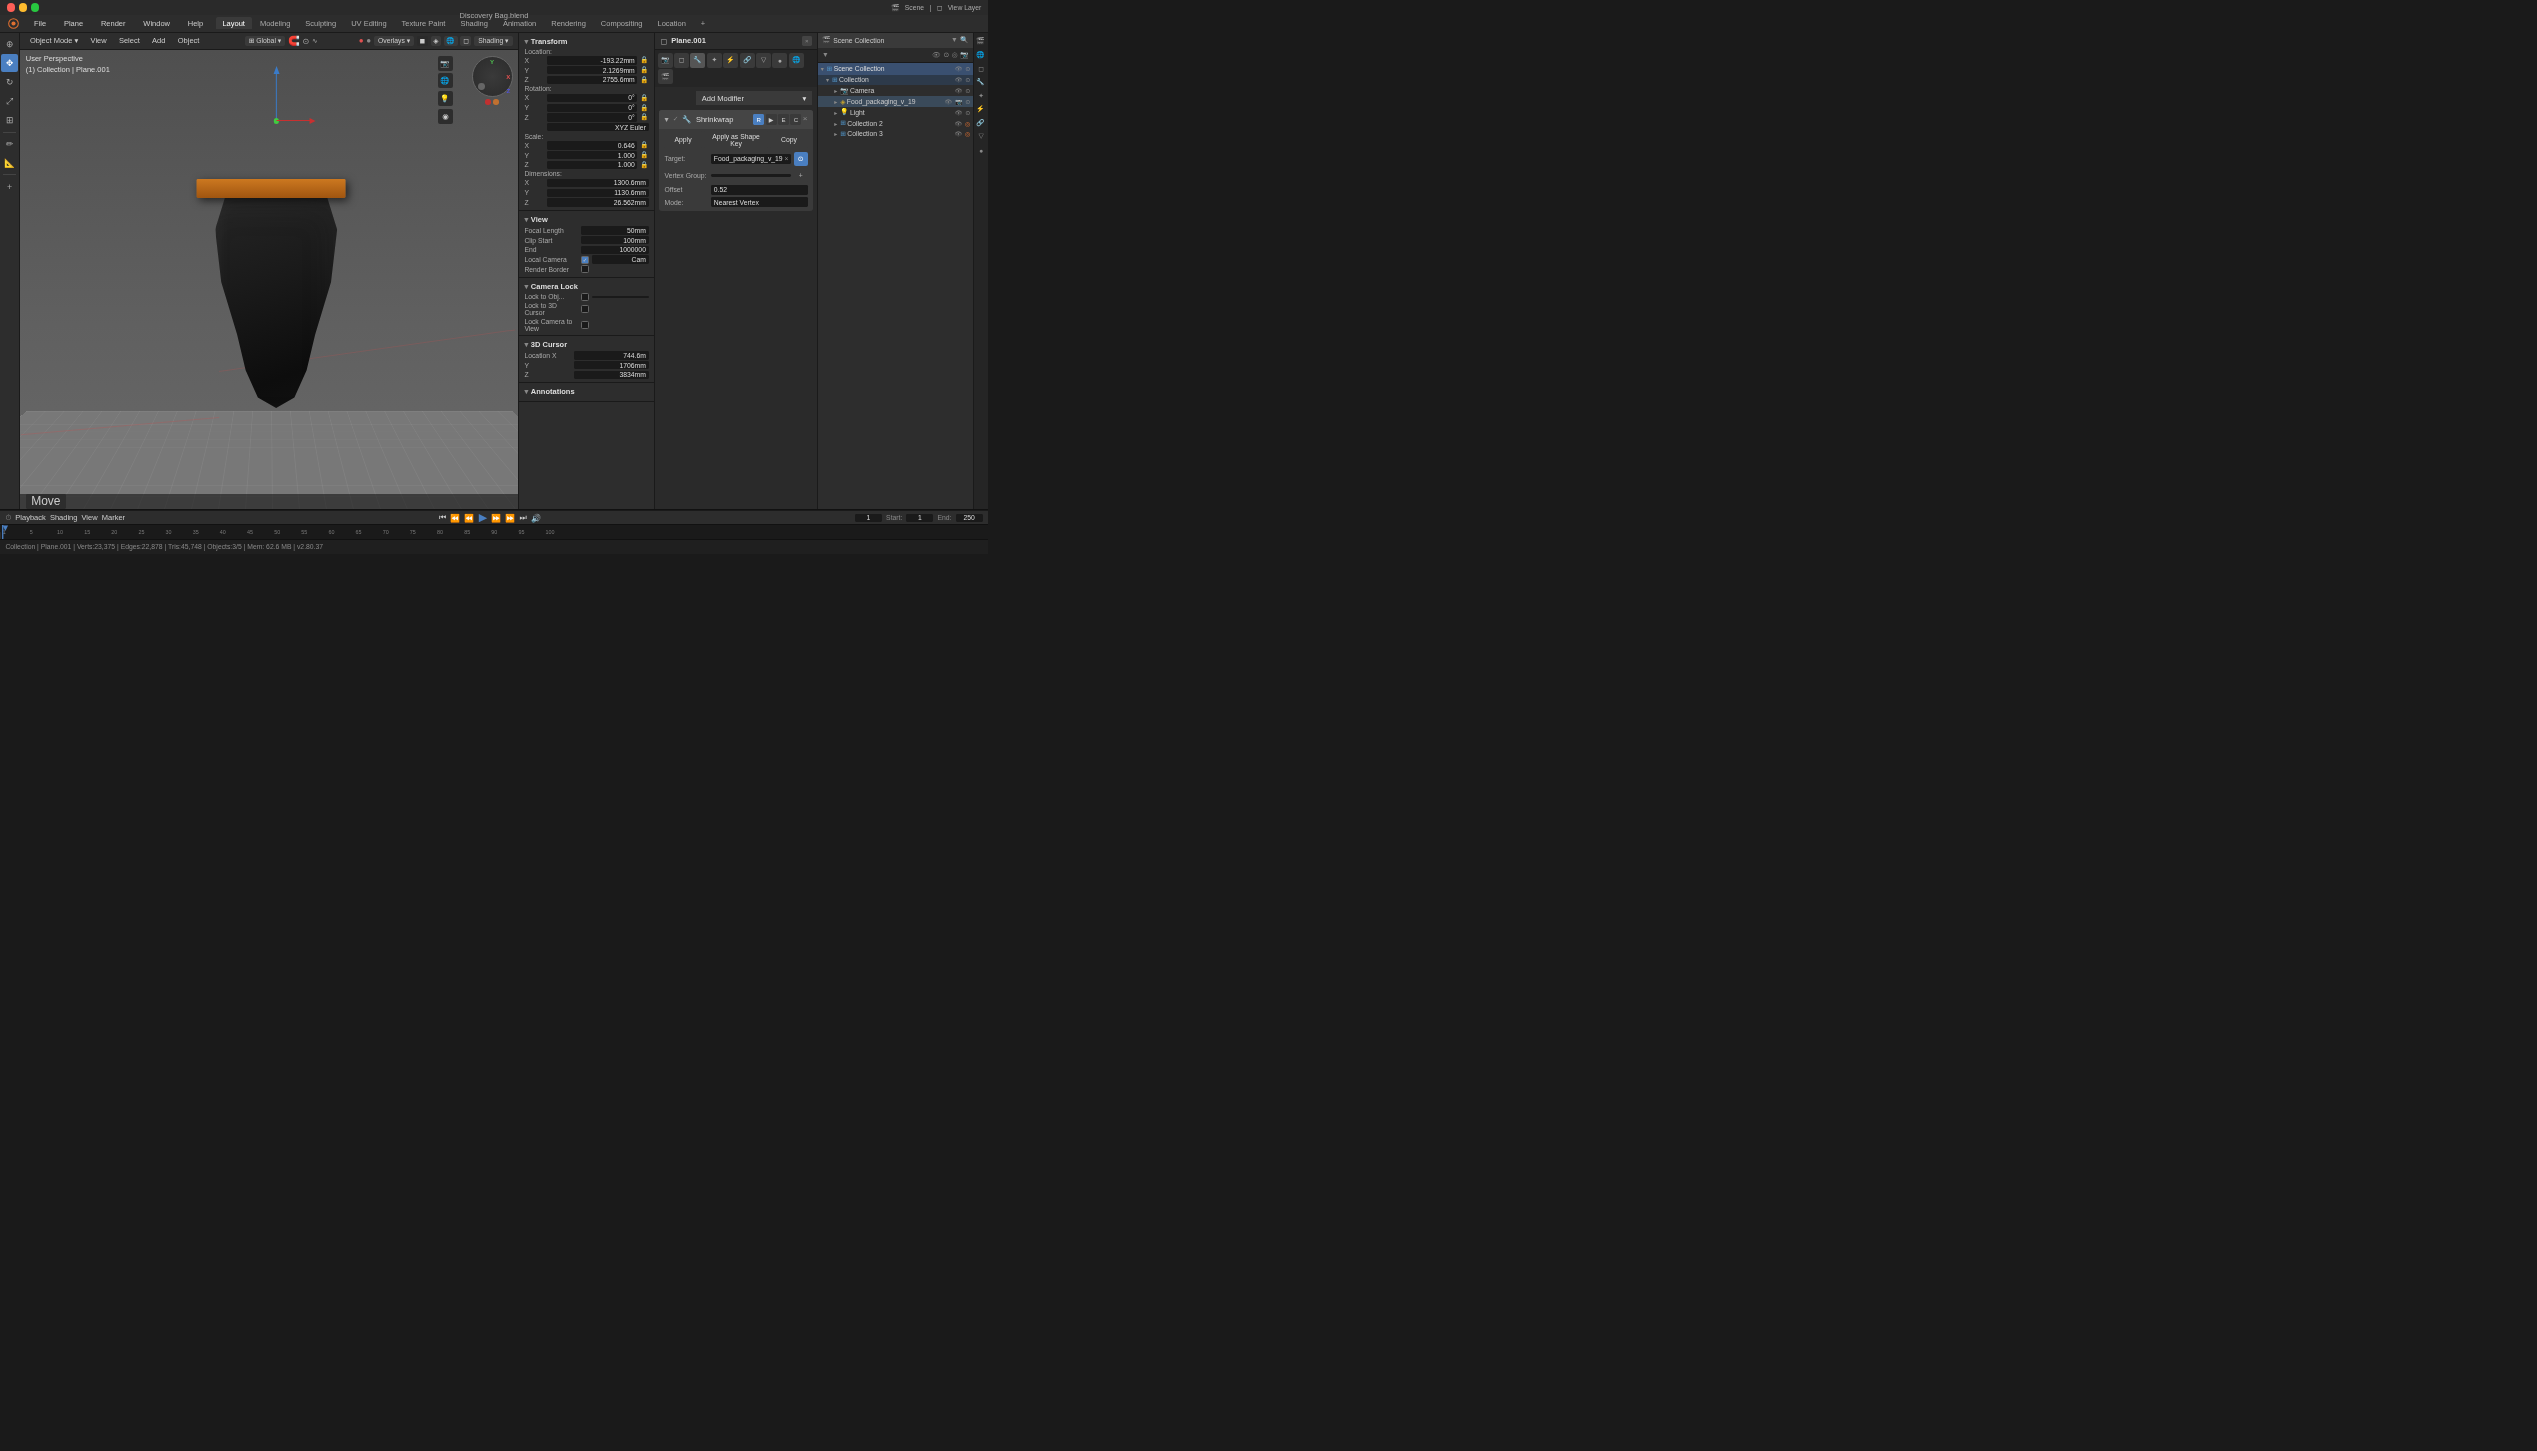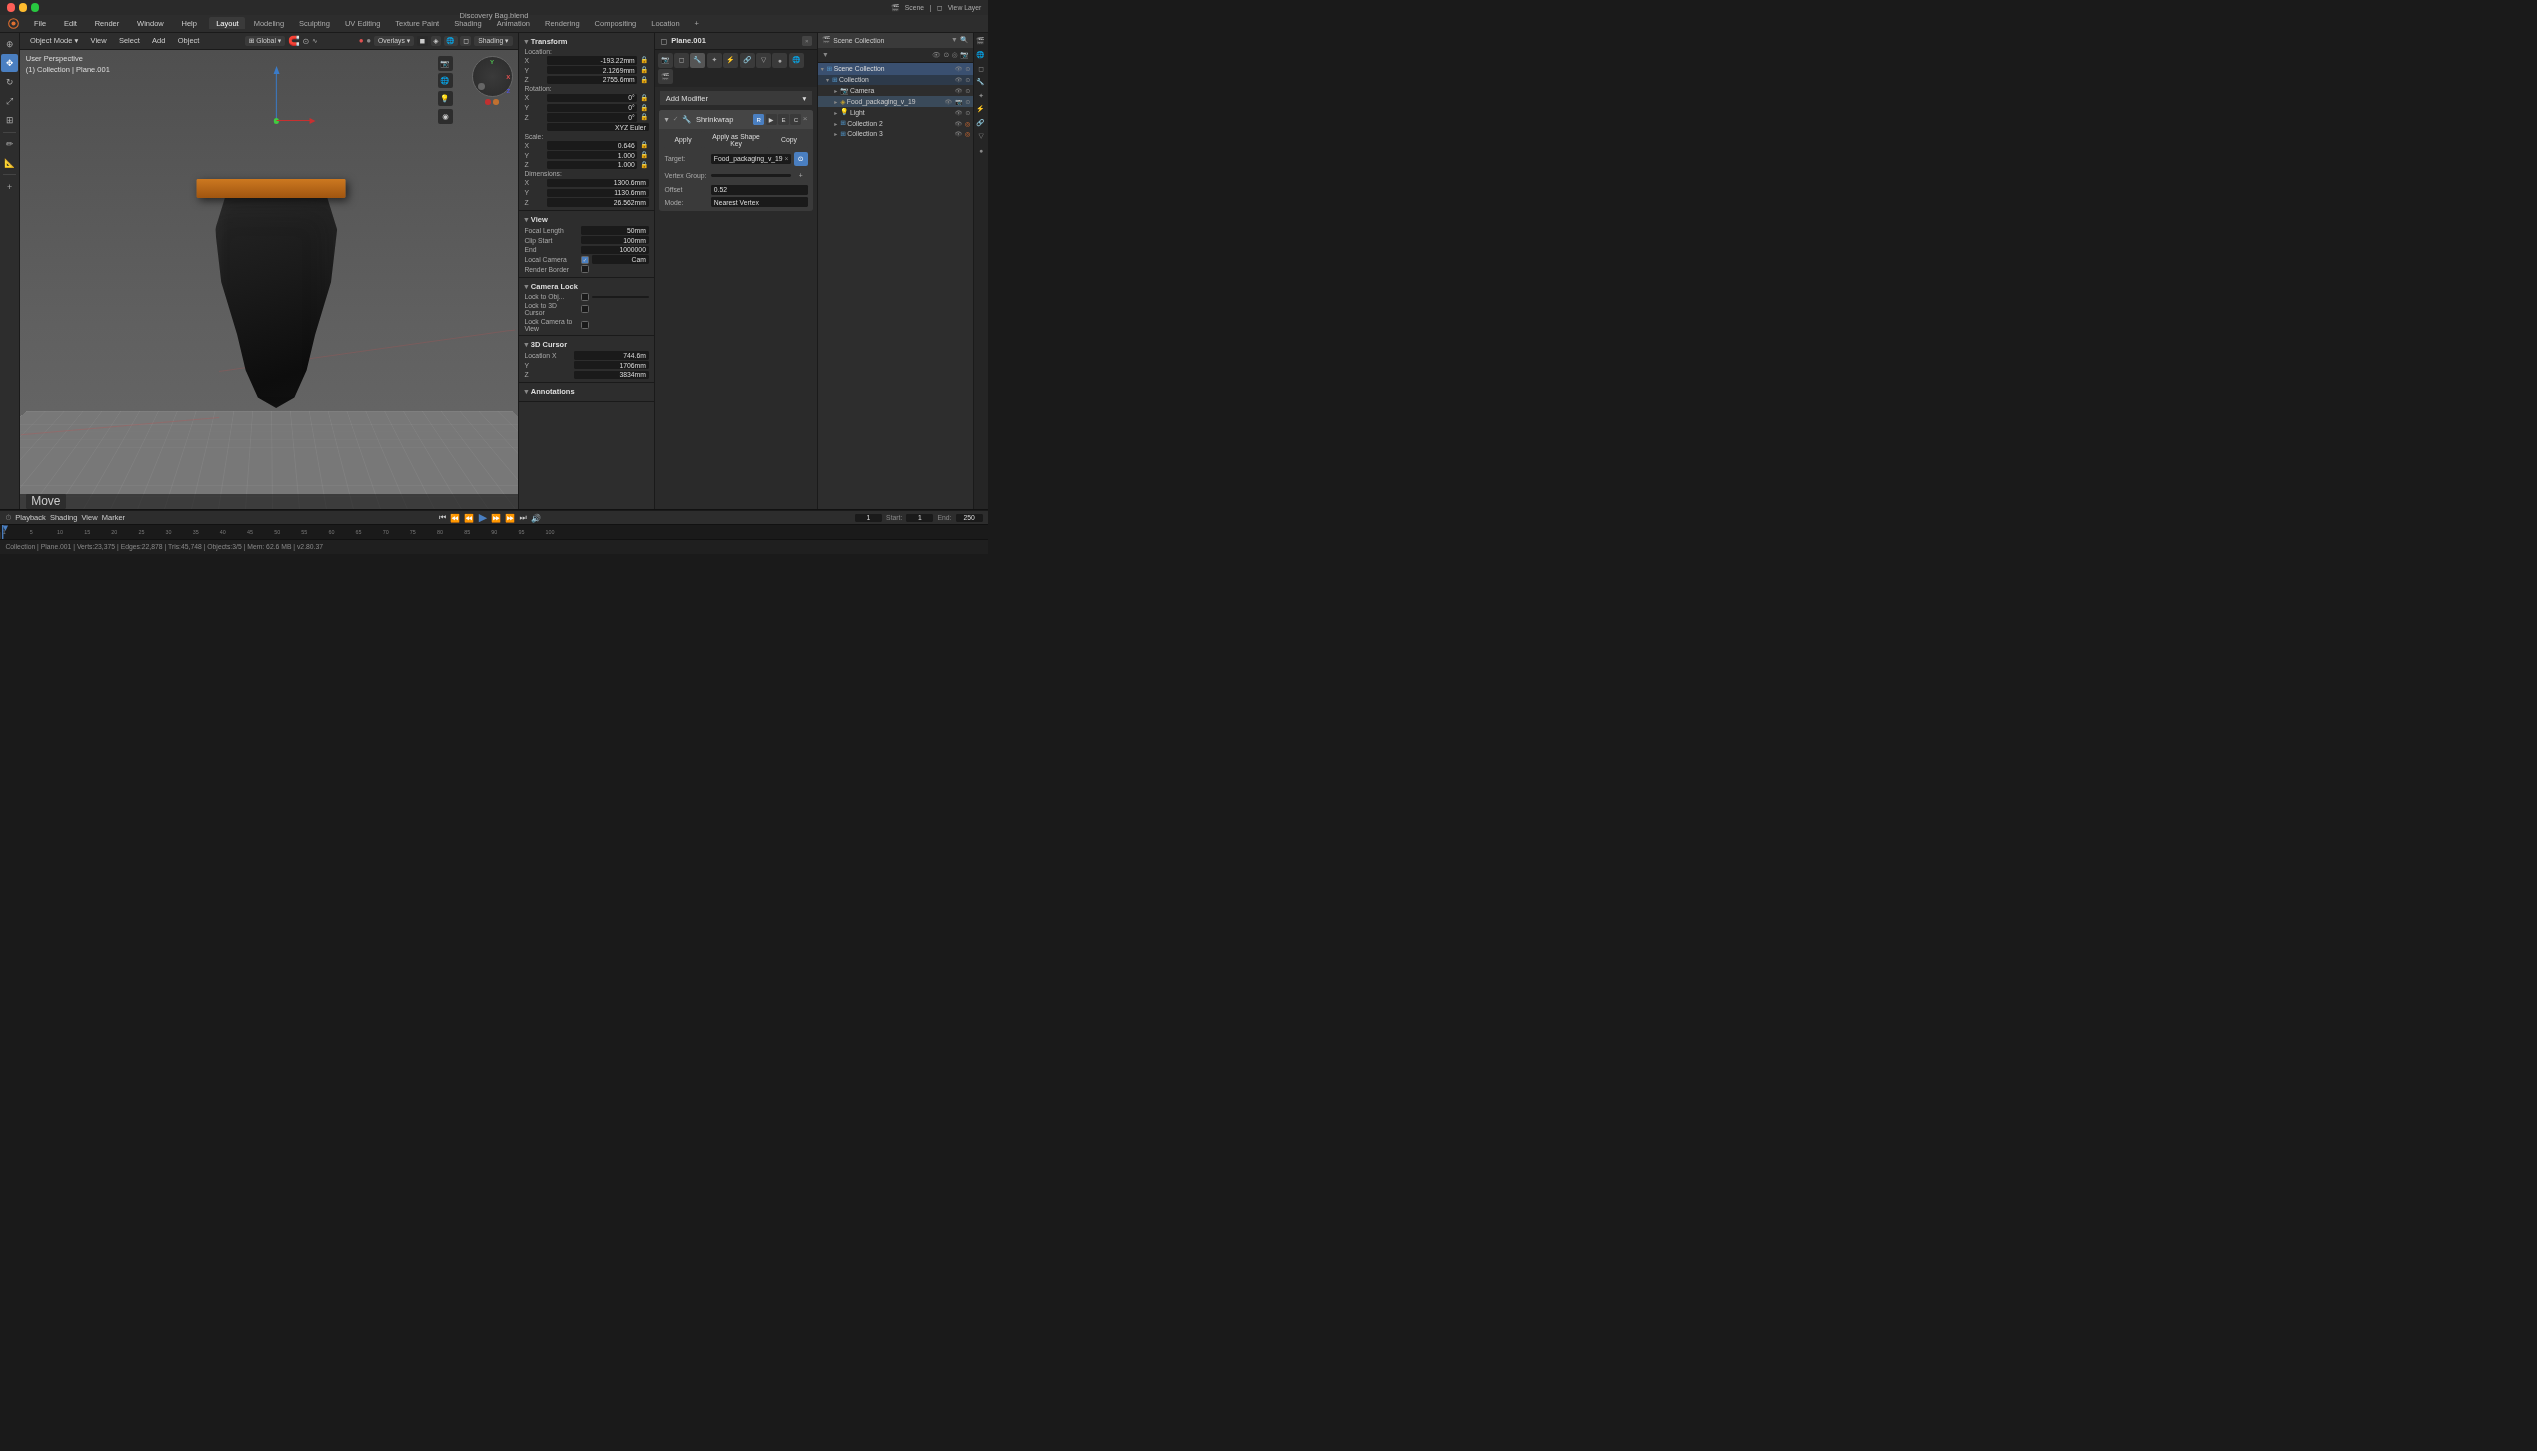--- a/index.html
+++ b/index.html
@@ -513,21 +513,21 @@
 </div>
 
 <div id="menu-bar">
   <div class="menu-icon">
     <svg width="11" height="11" viewBox="0 0 16 16">
       <circle cx="8" cy="8" r="7" fill="none" stroke="#e07030" stroke-width="1.5"></circle>
       <circle cx="8" cy="8" r="3" fill="#e07030"></circle>
     </svg>
   </div>
   <span class="menu-item">File</span>
-  <span class="menu-item">Edit</span>
+  <span class="menu-item">Plane</span>
   <span class="menu-item">Render</span>
   <span class="menu-item">Window</span>
   <span class="menu-item">Help</span>
 
   <div class="workspace-tabs">
     <span class="workspace-tab active">Layout</span>
     <span class="workspace-tab">Modeling</span>
     <span class="workspace-tab">Sculpting</span>
     <span class="workspace-tab">UV Editing</span>
     <span class="workspace-tab">Texture Paint</span>
@@ -823,21 +823,21 @@
         <div class="prop-tab" title="Particles">✦</div>
         <div class="prop-tab" title="Physics">⚡</div>
         <div class="prop-tab" title="Constraints">🔗</div>
         <div class="prop-tab" title="Data">▽</div>
         <div class="prop-tab" title="Material">●</div>
         <div class="prop-tab" title="World">🌐</div>
         <div class="prop-tab" title="Scene">🎬</div>
       </div>
 
       <div style="padding:4.1px 5.4px;">
-        <div style="background:#3a3a3a; color:#ddd; padding:2.7px 5.4px; border-radius:0; font-size:7.5px; cursor:pointer; text-align:left; display:flex; align-items:center;">
+        <div style="background:#3a3a3a; color:#ddd; padding:2.7px 5.4px; border-radius:0; font-size:7.5px; cursor:pointer; text-align:left; display:flex; align-items:center;margin-left:36px;">
           <span>Add Modifier</span>
           <span style="margin-left:auto;">▾</span>
         </div>
       </div>
 
       <div style="background:#3a3a3a; margin:0 4.1px 4.1px; border-radius:2.7px; overflow:hidden;">
 
         <div style="background:#454545; display:flex; align-items:center; padding:2.7px 5.4px; gap:4.1px; height:19px;">
           <span style="color:#aaa; font-size:8.1px;">▾</span>
           <span style="color:#888; font-size:6.8px;">✓</span>

